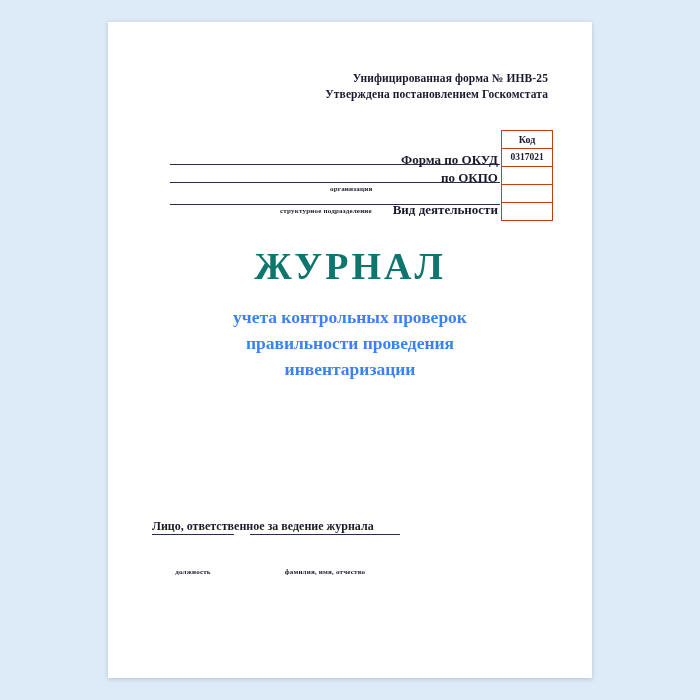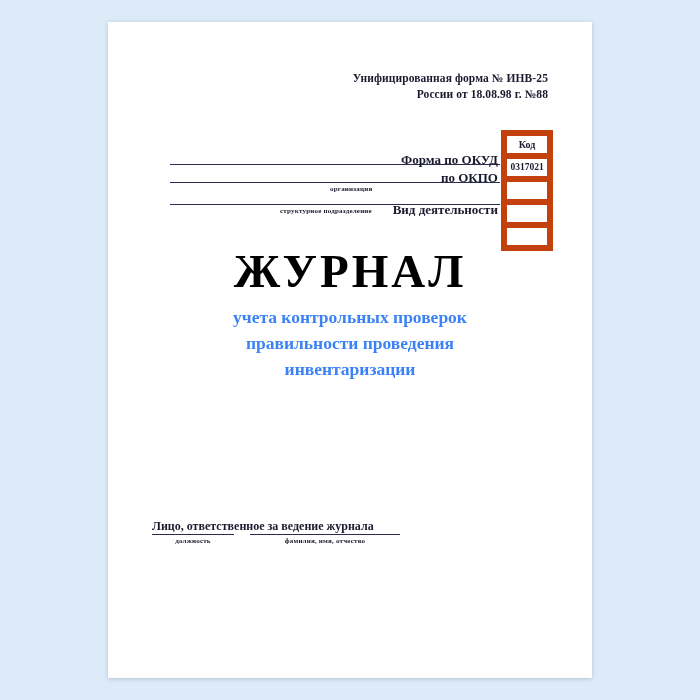--- a/index.html
+++ b/index.html
@@ -45,21 +45,21 @@
 
   
   .code-table {
     position: absolute;
     left: 393px;
     top: 108px;
     width: 52px;
     border-collapse: collapse;
   }
   .code-table td {
-    border: 6px solid #c2410c;
+    border: 1px solid #c2410c;
     height: 17px;
     font-size: 10px;
     font-weight: bold;
     text-align: center;
     color: #1a1a2e;
     padding: 0;
     line-height: 17px;
   }
   .code-table td.val {
     font-size: 9.5px;
@@ -87,24 +87,24 @@
     white-space: nowrap;
   }
 
   
   .title-main {
     position: absolute;
     left: 0;
     top: 222px;
     width: 484px;
     text-align: center;
-    font-size: 47px;
+    font-size: 38px;
     font-weight: bold;
     letter-spacing: 3px;
-    color: #000000;
+    color: #0f766e;
   }
   .title-sub {
     position: absolute;
     left: 42px;
     top: 282px;
     width: 400px;
     text-align: center;
     font-size: 17.5px;
     font-weight: bold;
     line-height: 26px;
@@ -126,31 +126,32 @@
     border-bottom: 1px solid #2b2b50;
     height: 0;
   }
   .sig-label {
     position: absolute;
     font-size: 7px;
     font-weight: bold;
     color: #1a1a2e;
     text-align: center;
     letter-spacing: 0.2px;
+    margin-top: 31px;
   }
 </style>
 </head>
 <body>
 
 <div class="page-wrap">
   <div class="sheet">
 
     <div class="form-header">
       <div>Унифицированная форма № ИНВ-25</div>
-      <div>России от 18.08.98 г. №88</div>
+      <div>Утверждена постановлением Госкомстата</div>
     </div>
 
     <table class="code-table">
       <tbody>
           <tr>
         <td>Код</td>
       </tr>
       <tr>
         <td class="val">0317021</td>
       </tr>

